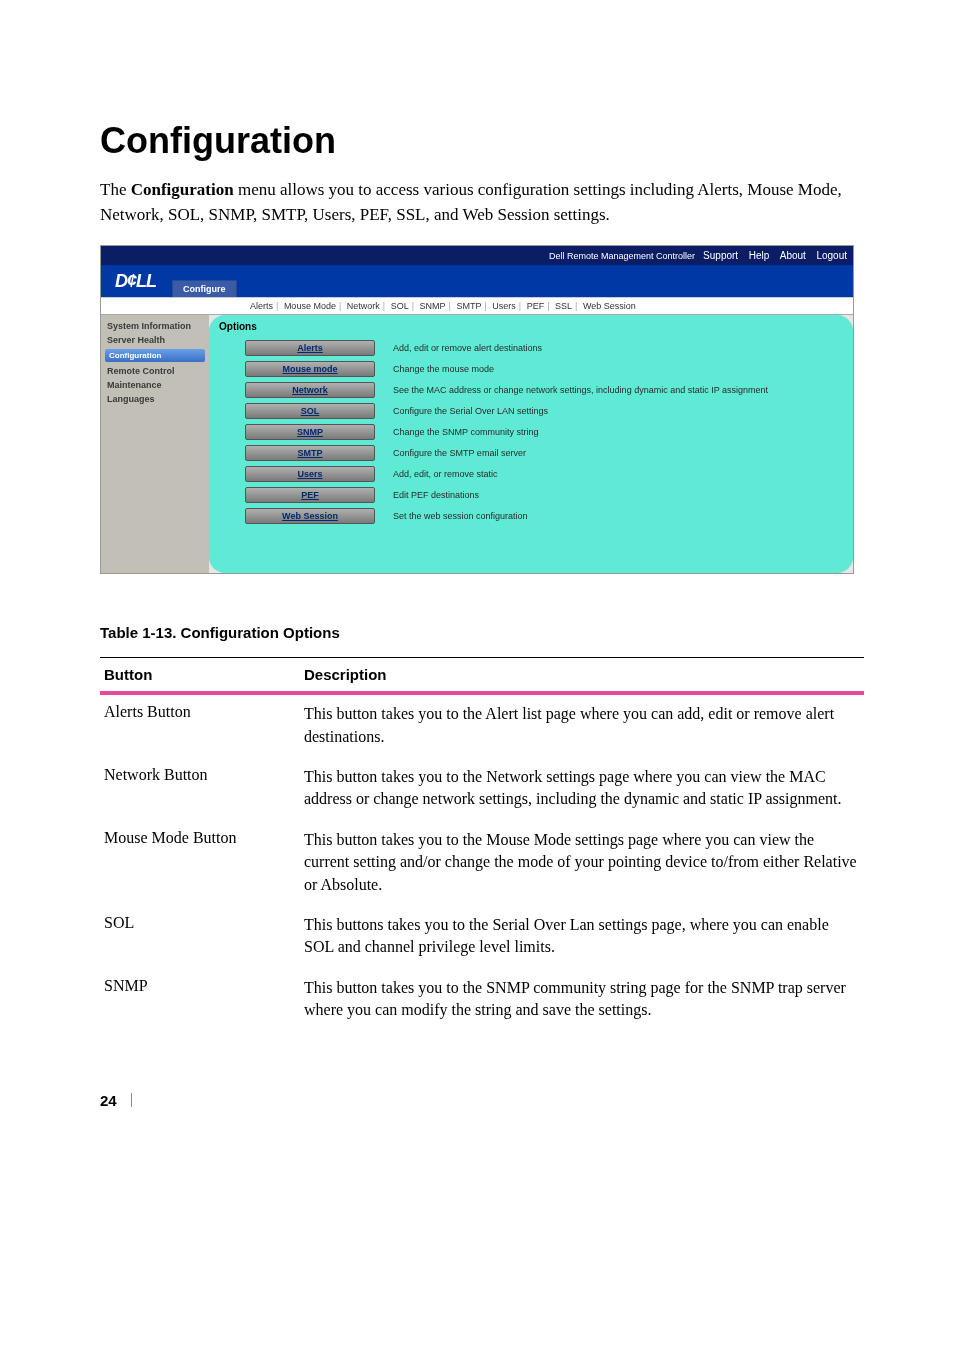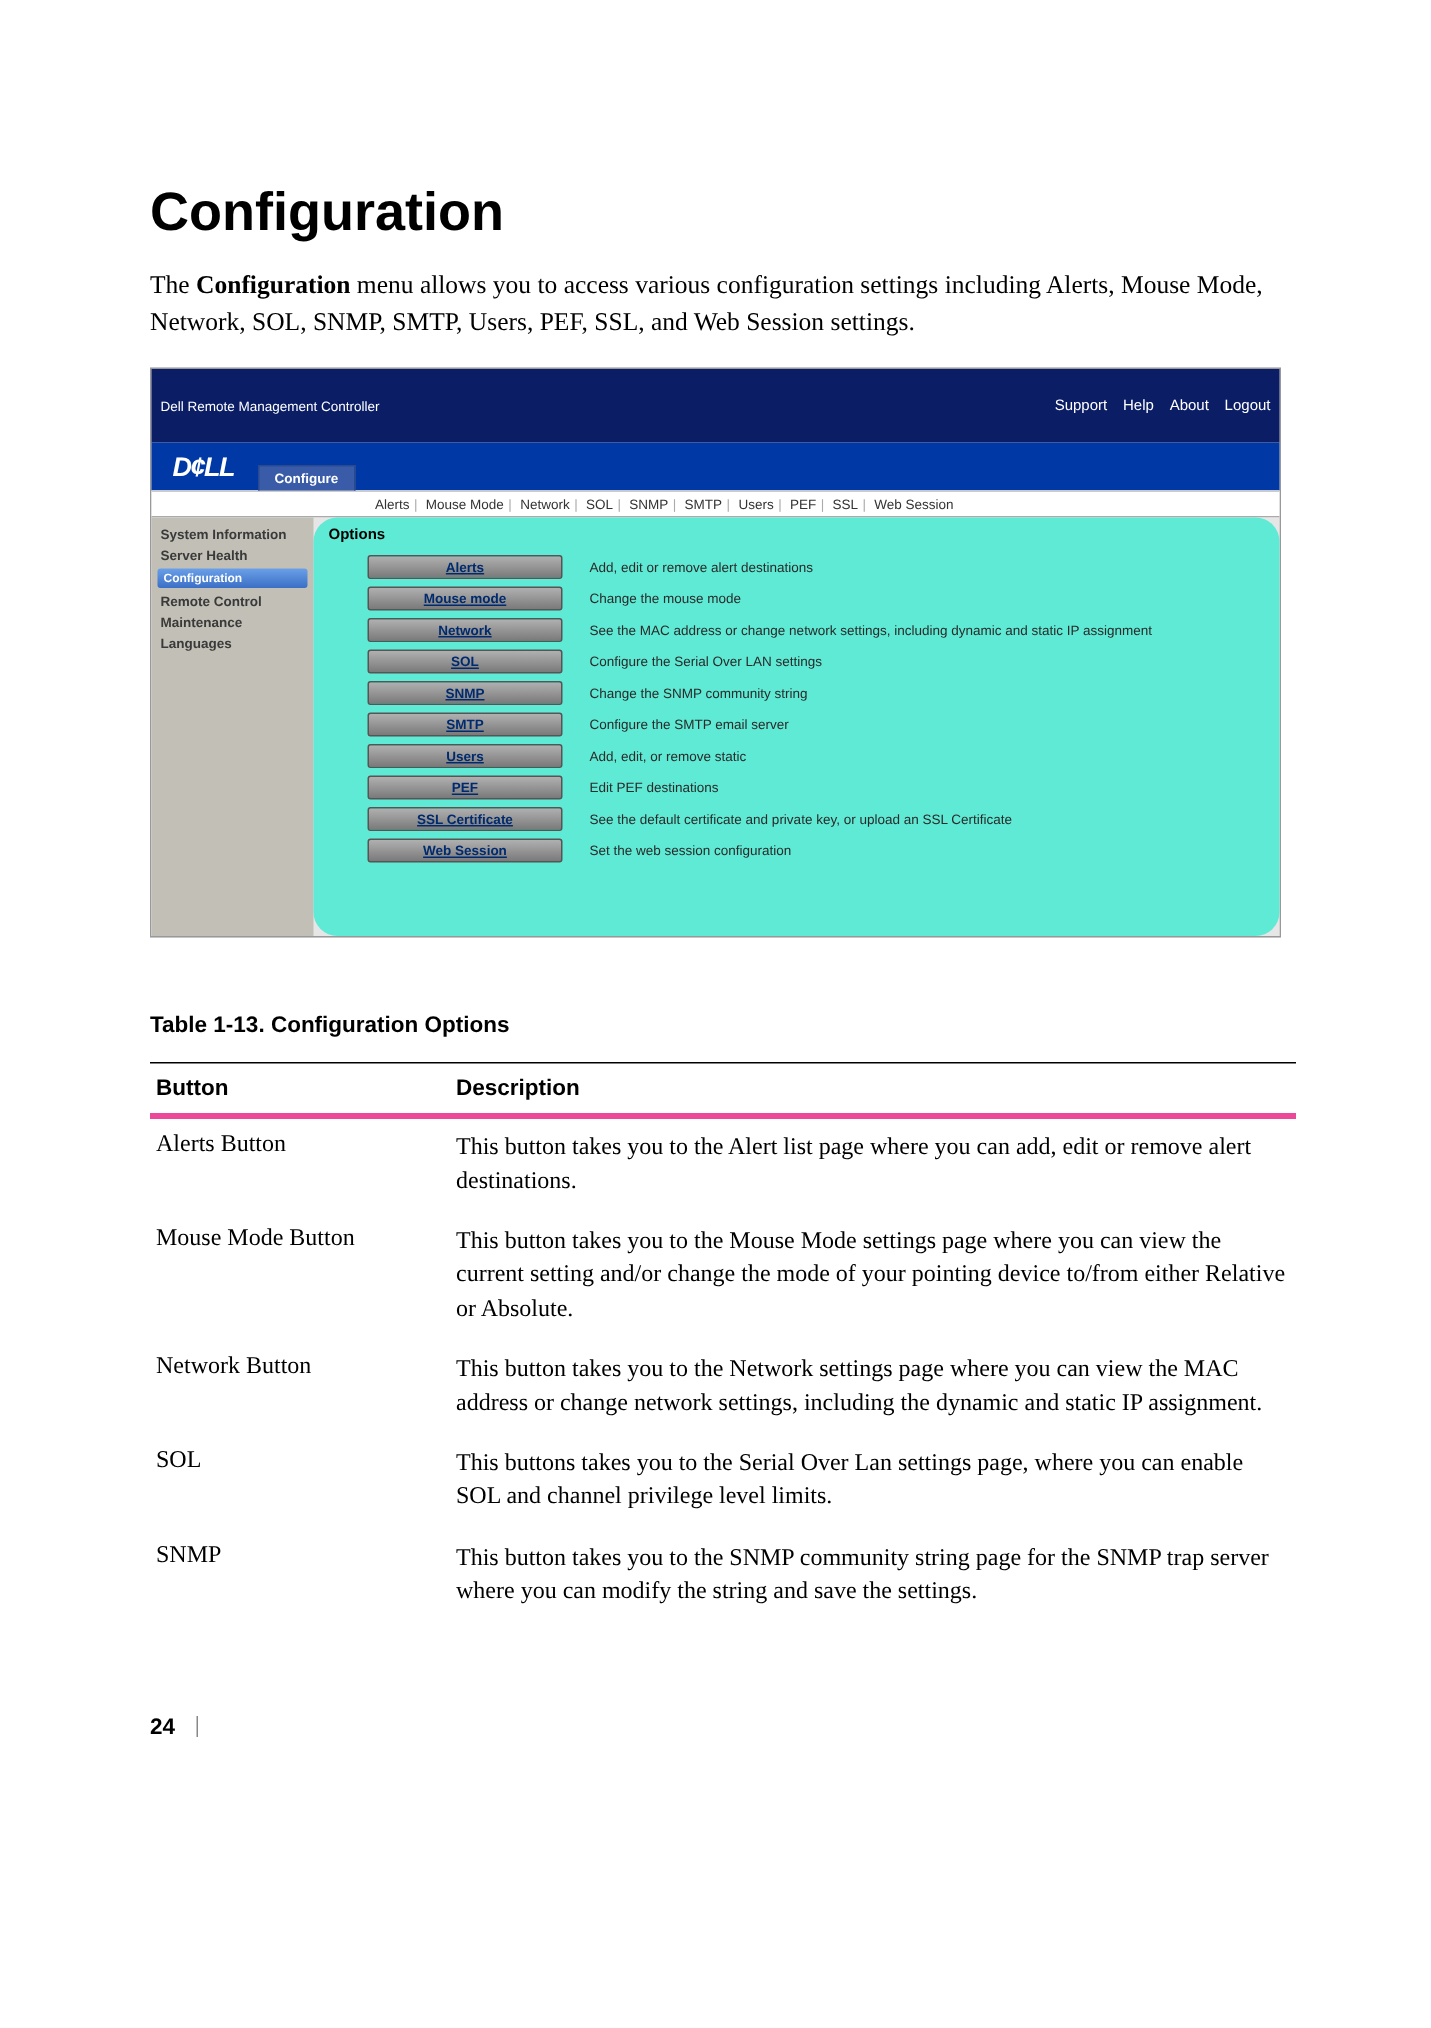--- a/index.html
+++ b/index.html
@@ -30,23 +30,23 @@
       width: 754px;
       border: 1px solid #999;
       font-family: Arial, Helvetica, sans-serif;
       font-size: 9px;
       background: #e6e6e6;
       margin-bottom: 50px;
     }
     .ss-titlebar {
       background: #0a1d65;
       color: #fff;
-      padding: 19px 6px;
-      display: flex;
-      justify-content: space-between;
+      padding: 4px 6px;
+      display: flex;
+      justify-content: flex-end;
       align-items: center;
       font-size: 9px;
     }
     .ss-titlebar .right a {
       color: #fff;
       text-decoration: none;
       margin-left: 8px;
       font-size: 10px;
     }
     .ss-brandrow {
@@ -255,24 +255,20 @@
         </div>
       <div class="opt-row">
           <div class="opt-btn">Users</div>
           <div class="opt-desc">Add, edit, or remove static</div>
         </div>
       <div class="opt-row">
           <div class="opt-btn">PEF</div>
           <div class="opt-desc">Edit PEF destinations</div>
         </div>
       <div class="opt-row">
-          <div class="opt-btn">SSL Certificate</div>
-          <div class="opt-desc">See the default certificate and private key, or upload an SSL Certificate</div>
-        </div>
-      <div class="opt-row">
           <div class="opt-btn">Web Session</div>
           <div class="opt-desc">Set the web session configuration</div>
         </div>
     </div>
   </div>
 </div>
 
 <div class="table-caption">Table 1-13.    Configuration Options</div>
 
 <table class="cfg-table">
@@ -281,26 +277,26 @@
       <th class="col-btn">Button</th>
       <th>Description</th>
     </tr>
   </thead>
   <tbody>
     <tr>
       <td>Alerts Button</td>
       <td class="desc">This button takes you to the Alert list page where you can add, edit or remove alert destinations.</td>
     </tr>
     <tr>
+      <td>Network Button</td>
+      <td class="desc">This button takes you to the Network settings page where you can view the MAC address or change network settings, including the dynamic and static IP assignment.</td>
+    </tr>
+    <tr>
       <td>Mouse Mode Button</td>
       <td class="desc">This button takes you to the Mouse Mode settings page where you can view the current setting and/or change the mode of your pointing device to/from either Relative or Absolute.</td>
-    </tr>
-    <tr>
-      <td>Network Button</td>
-      <td class="desc">This button takes you to the Network settings page where you can view the MAC address or change network settings, including the dynamic and static IP assignment.</td>
     </tr>
     <tr>
       <td>SOL</td>
       <td class="desc">This buttons takes you to the Serial Over Lan settings page, where you can enable SOL and channel privilege level limits.</td>
     </tr>
     <tr>
       <td>SNMP</td>
       <td class="desc">This button takes you to the SNMP community string page for the SNMP trap server where you can modify the string and save the settings.</td>
     </tr>
   </tbody>

